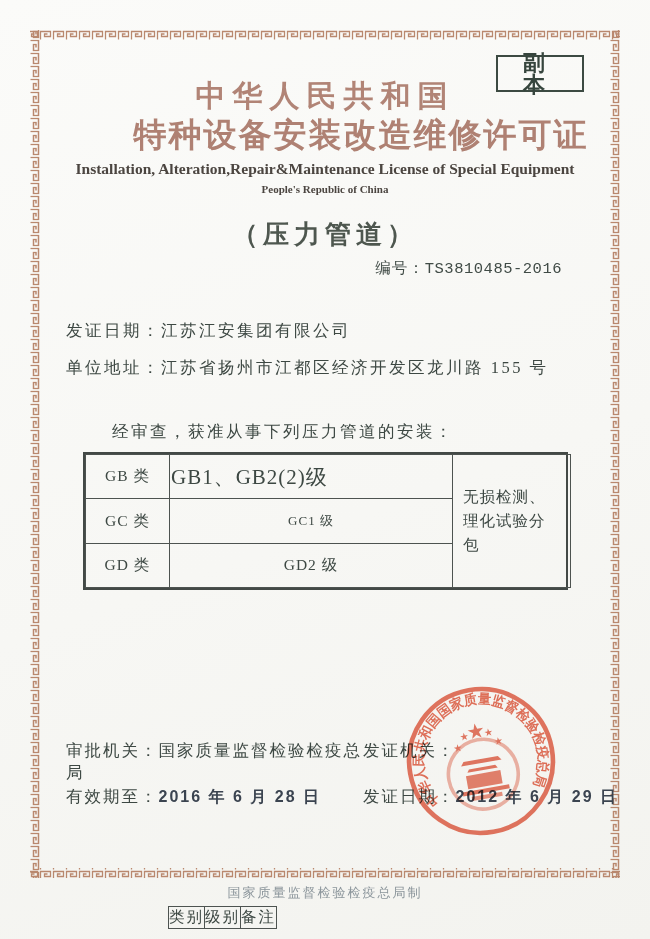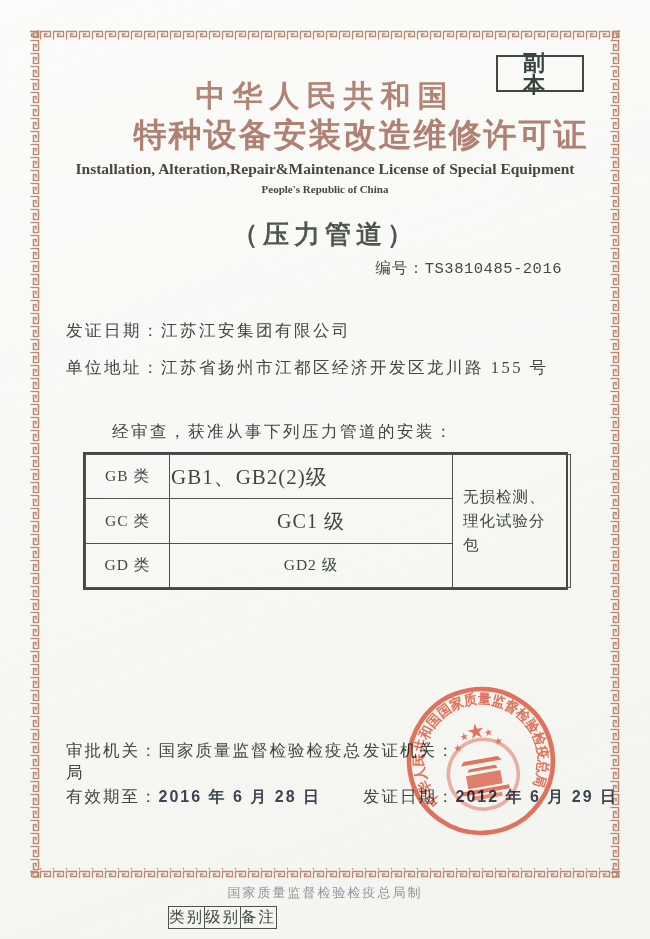--- a/index.html
+++ b/index.html
@@ -161,21 +161,21 @@
           <th style="border:1px solid #4d5350;font-size:15.5px;font-weight:normal;color:#3d4843;letter-spacing:2px">备注</th>
         </tr>
         <tr style="height:44px">
           <td style="border:1px solid #4d5350;font-size:15.5px;color:#3d4843;text-align:center;letter-spacing:1px">GB 类</td>
           <td style="border:1px solid #4d5350;font-size:21px;color:#3d4843;letter-spacing:1px">GB1、GB2(2)级</td>
           <td rowspan="3" style="border:1px solid #4d5350;font-size:15.5px;color:#3d4843;text-align:left;padding:0 10px;letter-spacing:1px;white-space:pre-line;line-height:1.55">无损检测、
 理化试验分包</td>
         </tr>
         <tr style="height:45px">
           <td style="border:1px solid #4d5350;font-size:15.5px;color:#3d4843;text-align:center;letter-spacing:1px">GC 类</td>
-          <td style="border:1px solid #4d5350;font-size:20px;color:#3d4843;text-align:center;letter-spacing:1px">GC1 级</td>
+          <td style="border:1px solid #4d5350;font-size:13px;color:#3d4843;text-align:center;letter-spacing:1px">GC1 级</td>
         </tr>
         <tr style="height:44px">
           <td style="border:1px solid #4d5350;font-size:15.5px;color:#3d4843;text-align:center;letter-spacing:1px">GD 类</td>
           <td style="border:1px solid #4d5350;font-size:15.5px;color:#3d4843;text-align:center;letter-spacing:1px">GD2 级</td>
         </tr>
       </tbody>
     </table>
   </div>
 
   <div class="issue-row row-authority">

